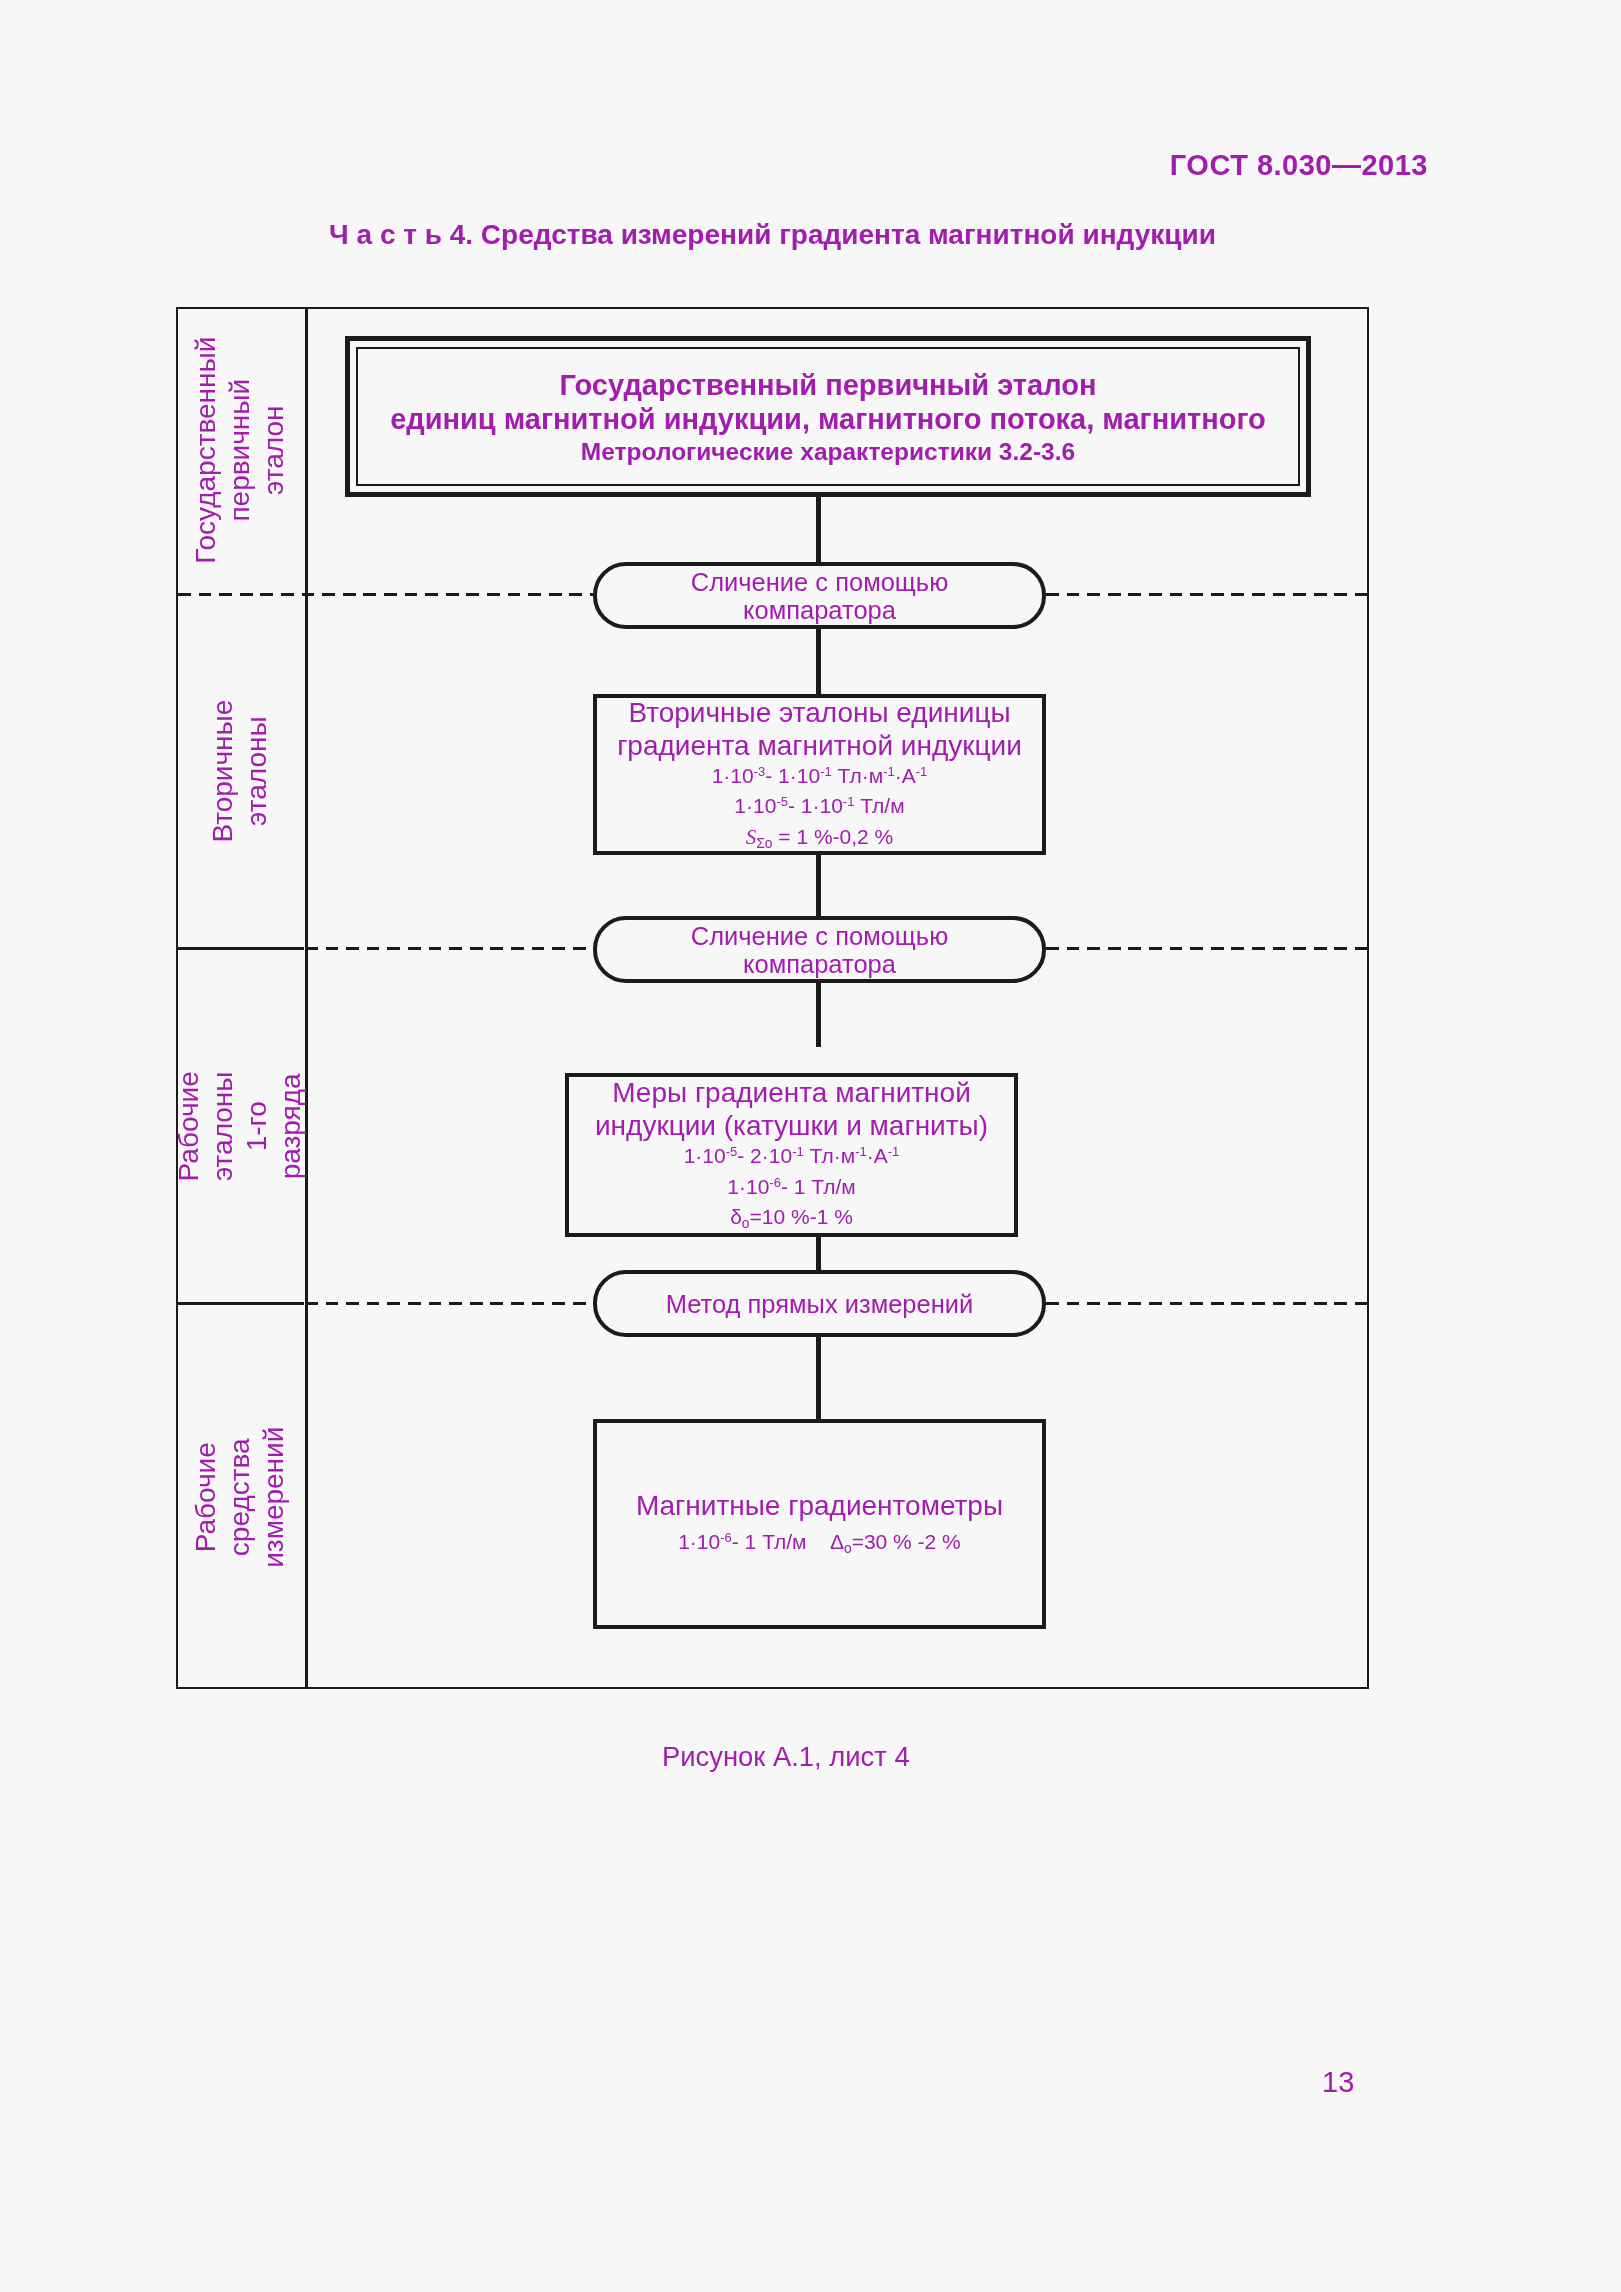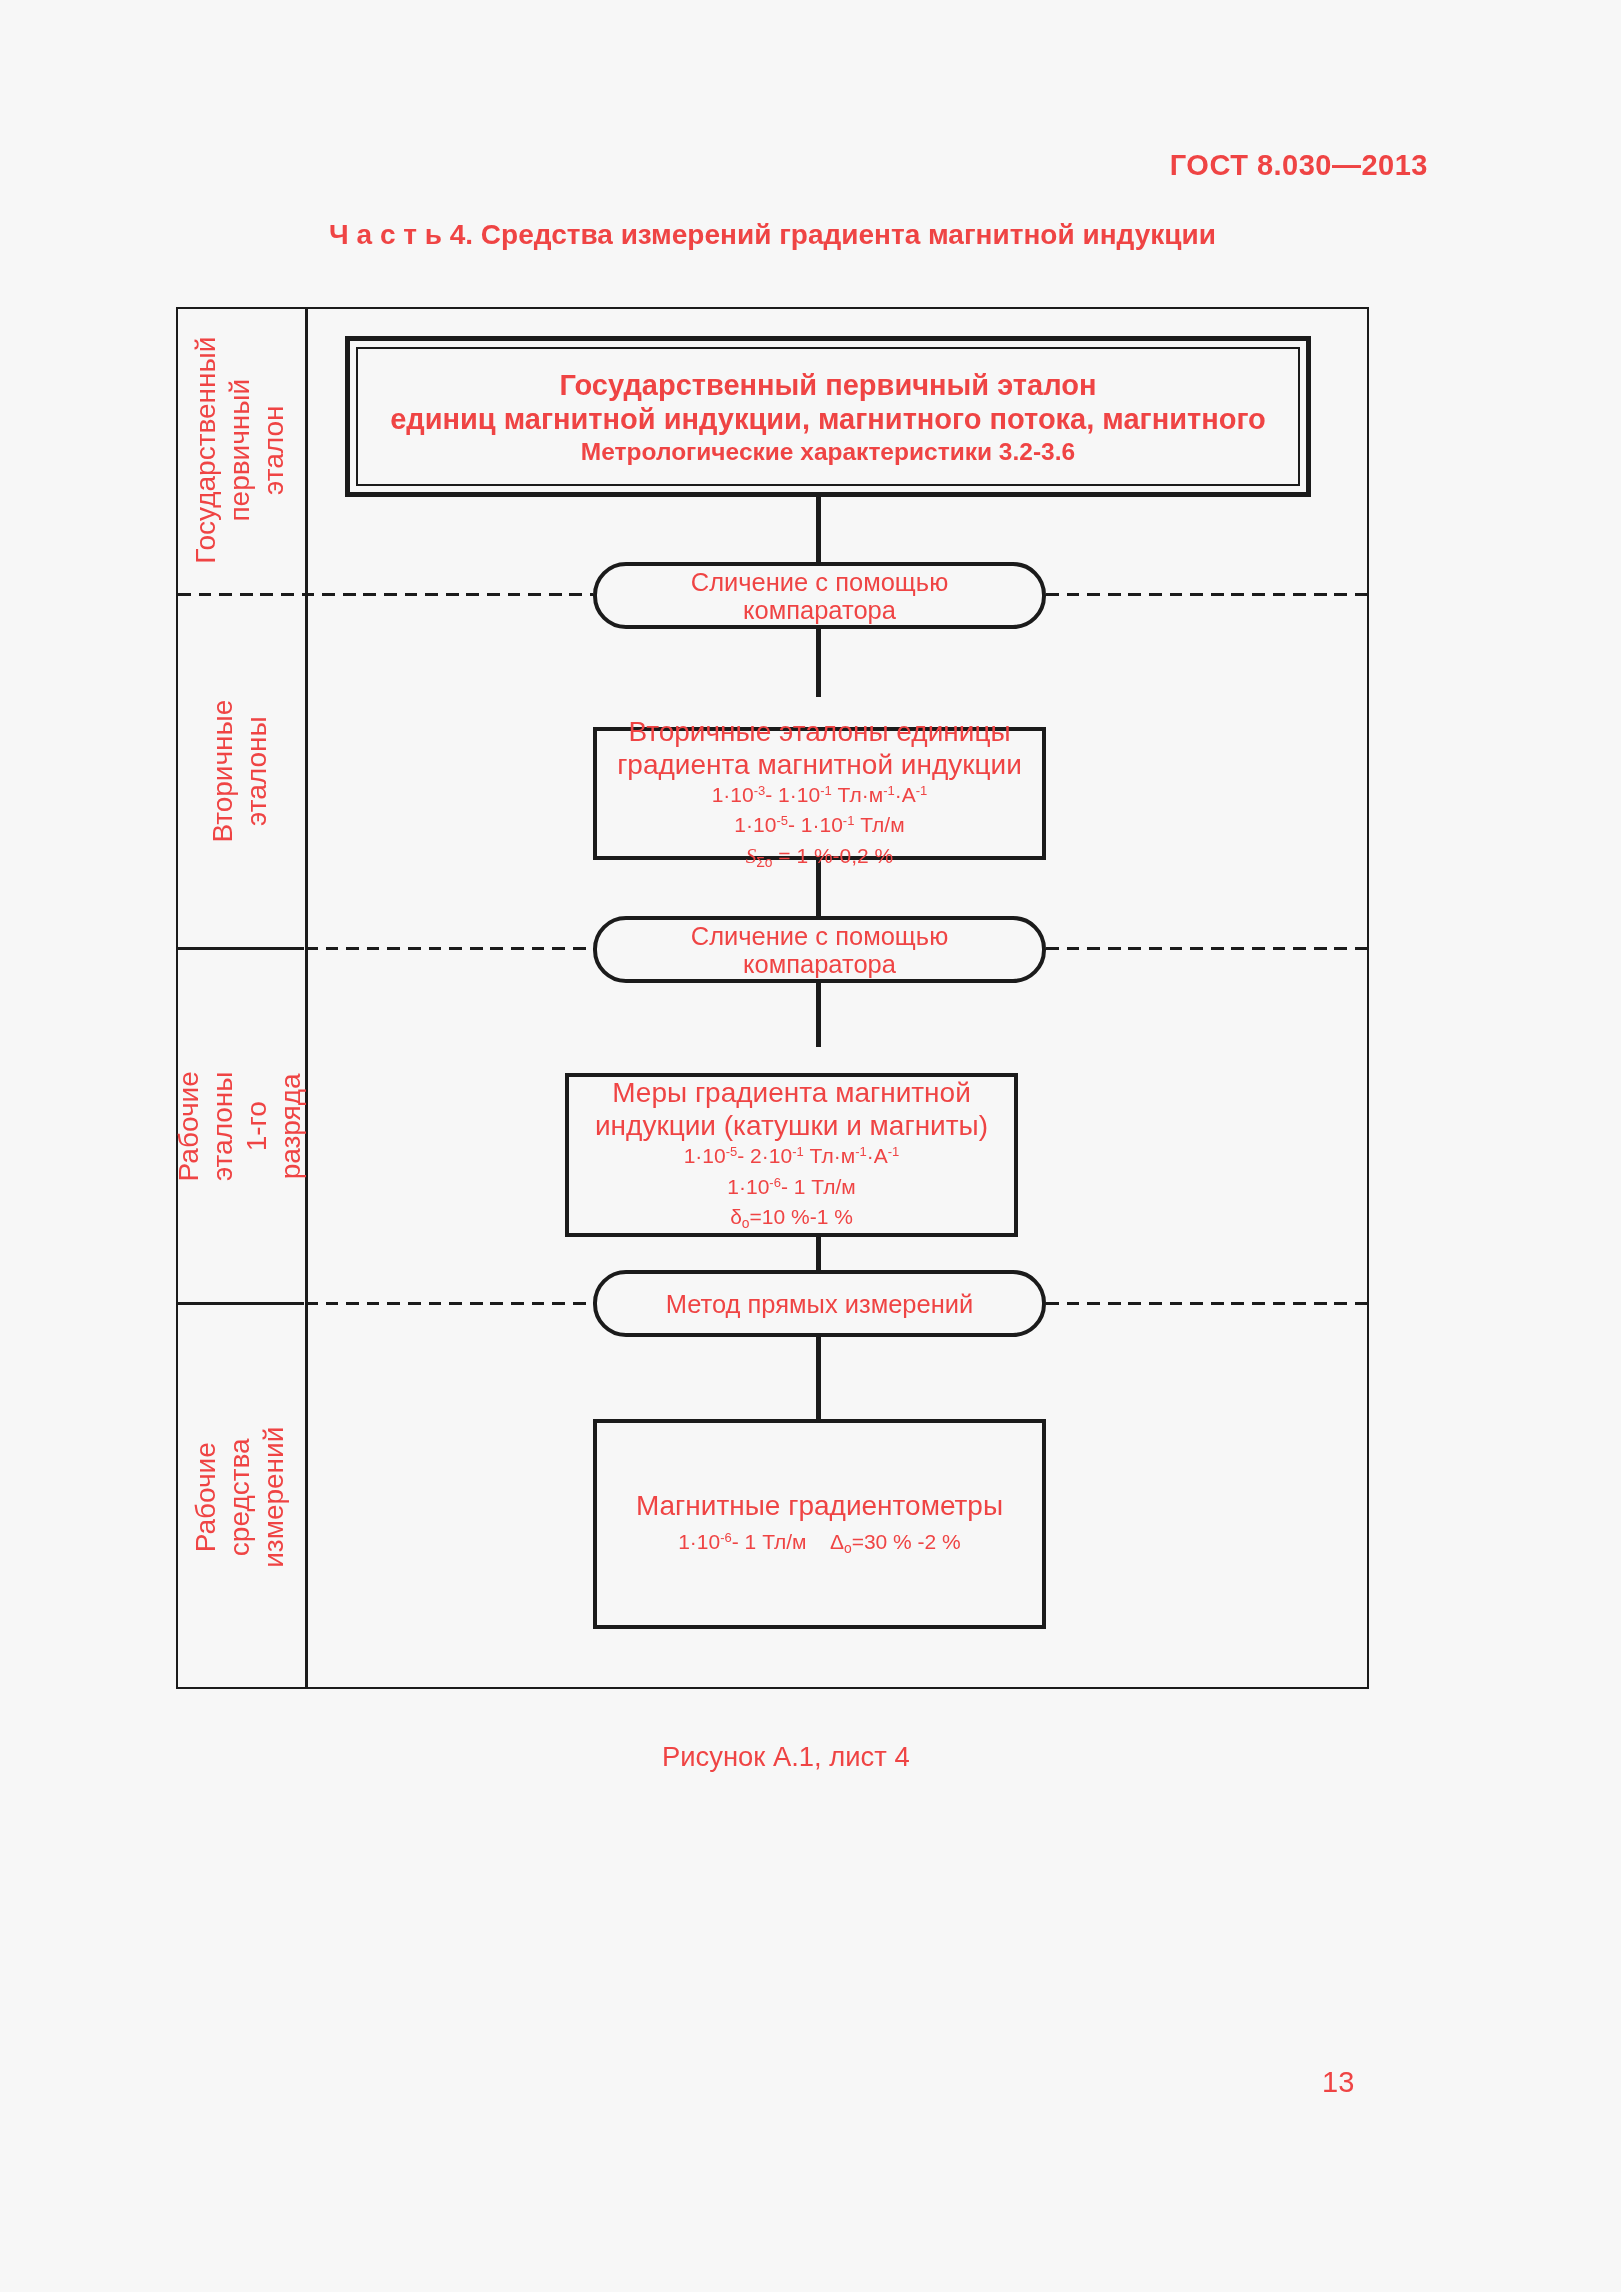--- a/index.html
+++ b/index.html
@@ -3,21 +3,21 @@
 <meta charset="utf-8">
 <style>
   * { margin: 0; padding: 0; box-sizing: border-box; }
   html, body { background: #e9e9e9; }
   .page {
     position: relative;
     width: 1621px;
     height: 2293px;
     background: #f7f7f7;
     font-family: "Liberation Sans", "DejaVu Sans", sans-serif;
-    color: #ef4444;
+    color: #a21caf;
     overflow: hidden;
   }
   .doc-header {
     position: absolute;
     top: 149px; right: 193px;
     font-size: 29px; font-weight: bold;
     letter-spacing: 0.5px;
   }
   .doc-title {
     position: absolute;
@@ -95,21 +95,21 @@
   .b1-small { font-size: 24.5px; font-weight: bold; line-height: 29px; margin-top: 1px; }
   .pill {
     left: 593px; width: 453px; height: 67px;
     border-radius: 33px;
     z-index: 2;
   }
   .pill1 { top: 562px; }
   .pill2 { top: 916px; }
   .pill3 { top: 1270px; }
   .pill-label { font-size: 25.5px; line-height: 28px; white-space: pre-line; }
-  .box2 { left: 593px; top: 694px;  width: 453px; height: 133px; margin-top: 33px; }
+  .box2 { left: 593px; top: 694px;  width: 453px; height: 161px; }
   .box3 { left: 565px; top: 1045px; width: 453px; height: 164px; margin-top: 28px; }
   .box4 { left: 593px; top: 1419px; width: 453px; height: 210px; }
   .node-title   { font-size: 28px; line-height: 33px; }
   .node-formula { font-size: 21px; line-height: 27.4px; white-space: pre-wrap; }
   .box4 .node-formula { margin-top: 5.9px; }
   sup { font-size: 0.62em; vertical-align: baseline; position: relative; top: -0.55em; }
   sub { font-size: 0.66em; vertical-align: baseline; position: relative; top: 0.28em; }
   i { font-family: "Liberation Serif", "DejaVu Serif", serif; font-style: italic; }
   .caption { position: absolute; left: 662px; top: 1741px; font-size: 27.4px; }
   .page-number { position: absolute; left: 1322px; top: 2066px; font-size: 29px; }

